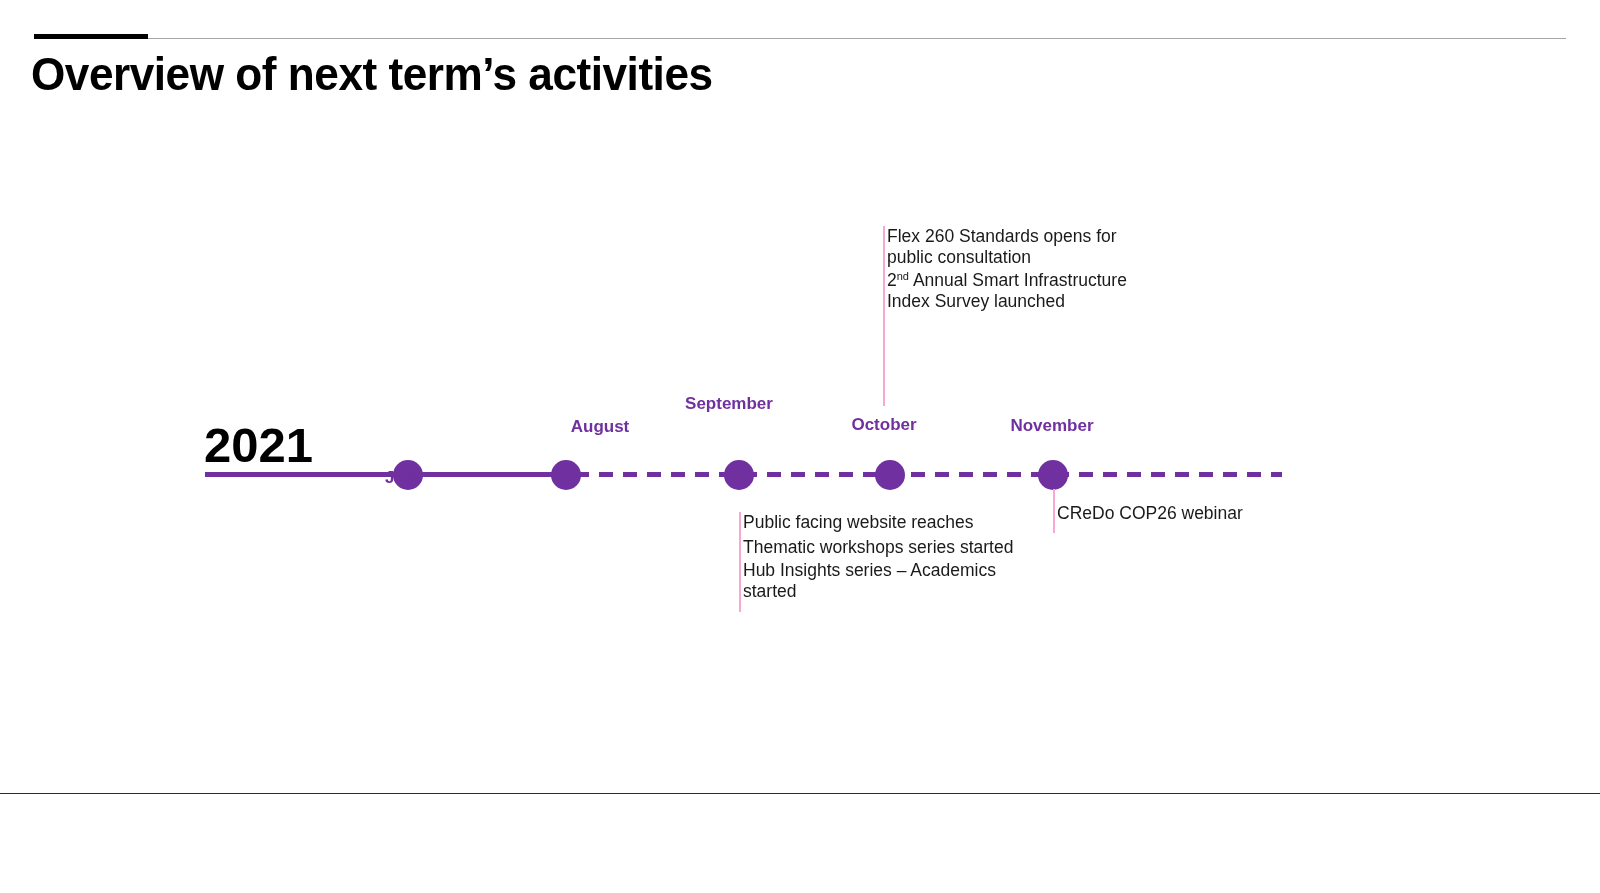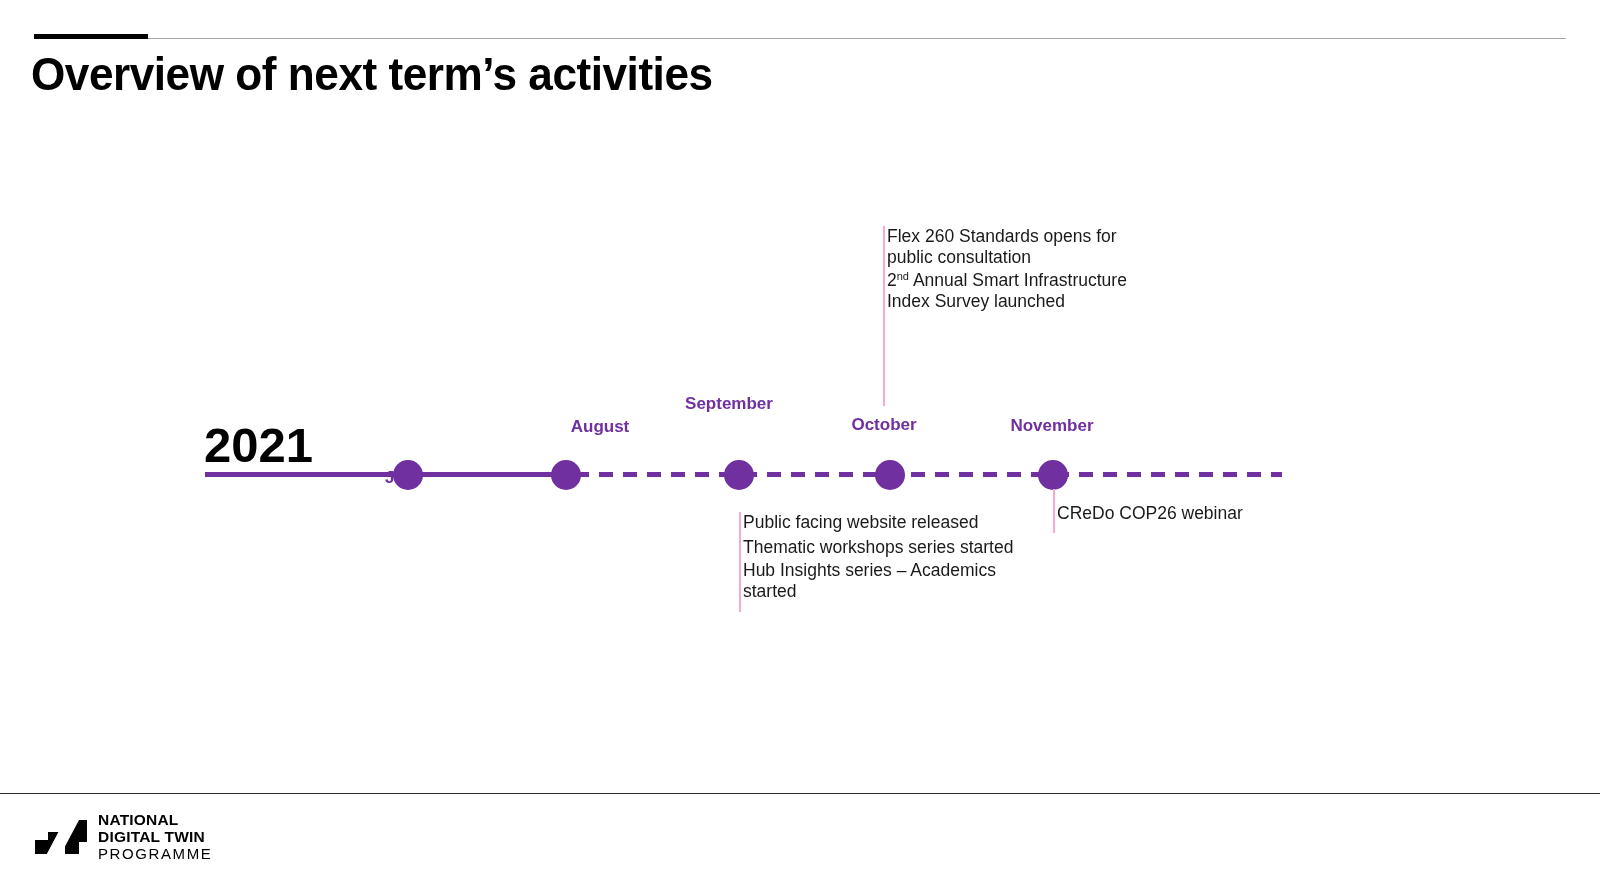--- a/index.html
+++ b/index.html
@@ -186,41 +186,24 @@
   <div class="month-label" style="left:884px; top:415px;">October</div>
   <div class="month-label" style="left:1052px; top:416px;">November</div>
 
 
   <div class="callout" style="left:883px; top:226px; width:270px; height:180px;">
     <p>Flex 260 Standards opens for public consultation</p>
     <p><span>2</span><sup>nd</sup><span> Annual Smart Infrastructure Index Survey launched</span></p>
   </div>
 
   <div class="callout" style="left:739px; top:512px; width:290px; height:100px;">
-    <p>Public facing website released</p>
+    <p>Public facing website reaches</p>
     <p style="margin-top:4px;">Thematic workshops series started</p>
     <p>Hub Insights series – Academics started</p>
   </div>
 
   <div class="callout" style="left:1053px; top:489px; width:215px; height:44px;">
     <p style="margin-top:14px;">CReDo COP26 webinar</p>
   </div>
 
   <div class="footer-rule"></div>
-  <div class="logo">
-    <svg class="logo-mark" viewBox="0 0 52 34">
-      <path d="M0 20 H13 V34 H0 Z" fill="#000000"></path>
-      <path d="M13 12 H26 V34 H13 Z" fill="#000000"></path>
-      <path d="M30 0 H44 V14 H30 Z" fill="#000000"></path>
-      <path d="M30 14 H52 V34 H30 Z" fill="#ffffff"></path>
-      <path d="M44 0 H52 V22 H38 V14 H44 Z" fill="#000000"></path>
-      <path d="M30 14 H44 V34 H30 Z" fill="#000000"></path>
-      <path d="M26 34 L44 0 H30 L12 34 Z" fill="#ffffff"></path>
-      <path d="M24 34 L42 0 H30 L12 34 Z" fill="#ffffff"></path>
-    </svg>
-    <span class="logo-words">
-      <span class="logo-line1">NATIONAL</span>
-      <span class="logo-line2">DIGITAL TWIN</span>
-      <span class="logo-line3">PROGRAMME</span>
-    </span>
-  </div>
 
 </div>
 
 </body></html>

